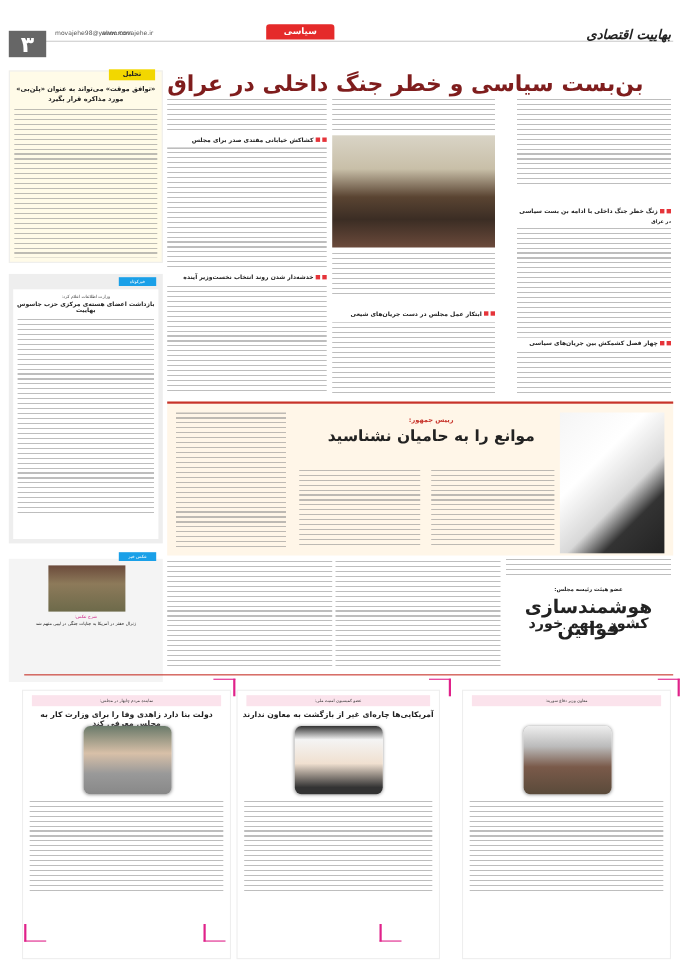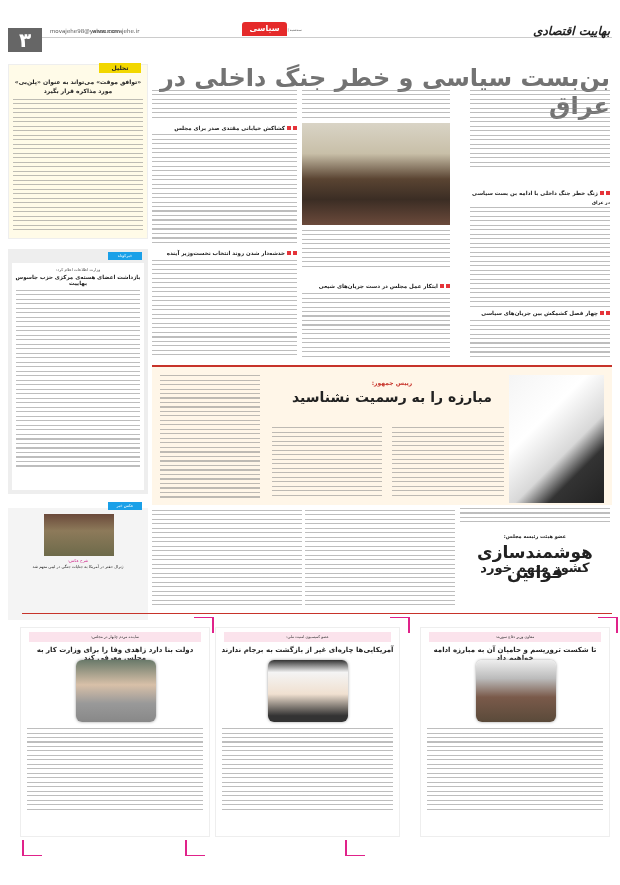--- a/index.html
+++ b/index.html
@@ -2,37 +2,37 @@
 <html><head>
 <meta charset="utf-8">
 <style>
 *{box-sizing:border-box;margin:0;padding:0}
 body{width:620px;height:885px;background:#fff;font-family:"DejaVu Sans",sans-serif;color:#222;position:relative;overflow:hidden;direction:rtl}
 .abs{position:absolute}
 .hdr-line{position:absolute;left:40px;right:8px;top:37px;height:1px;background:#ccc}
 .pagenum{position:absolute;left:8px;top:28px;width:34px;height:24px;background:#666;color:#fff;font-size:20px;font-weight:bold;text-align:center;line-height:24px}
 .email,.web,.dateline{position:absolute;top:28px;font-size:5.5px;color:#555;direction:ltr}
 .email{left:50px}.web{left:92px}.dateline{left:245px;font-size:3.5px}
-.section-tab{position:absolute;left:242px;top:22px;width:45px;height:14px;background:#e52a2a;color:#fff;font-size:8px;font-weight:bold;text-align:center;line-height:14px;border-radius:3px 3px 0 0}
+.section-tab{position:absolute;left:242px;top:22px;width:62px;height:14px;background:#e52a2a;color:#fff;font-size:8px;font-weight:bold;text-align:center;line-height:14px;border-radius:3px 3px 0 0}
 .logo{position:absolute;right:10px;top:24px;font-size:12px;font-weight:bold;font-style:italic;color:#222}
-.headline{position:absolute;right:10px;left:152px;top:64px;text-align:right;font-size:24px;font-weight:bold;color:#737373}
+.headline{position:absolute;right:10px;left:152px;top:64px;text-align:left;font-size:20px;font-weight:bold;color:#7f1d1d}
 .txt{font-size:3.2px;line-height:5px;color:#666;text-align:justify;overflow:hidden}
 .txtblock{background:repeating-linear-gradient(to bottom,#888 0,#888 1px,transparent 1px,transparent 4.5px);opacity:.55}
 .sub{font-size:5.5px;font-weight:bold;color:#222;text-align:right}
 .sq{display:inline-block;width:4px;height:4px;background:#e5343a;margin-left:2px}
 .photo-parl{position:absolute;left:302px;top:123px;width:148px;height:102px;background:linear-gradient(to bottom,#d9d4c6 0,#c8bfa8 30%,#5a4432 55%,#3b2d24 75%,#6b4a3b 100%)}
 .analysis{position:absolute;left:8px;top:64px;width:140px;height:175px;background:#fffbe8;border:1px solid #eee}
 .tag-yellow{position:absolute;right:6px;top:-2px;width:42px;height:10px;background:#f2d700;font-size:6px;font-weight:bold;text-align:center;line-height:10px;color:#222}
 .news-box{position:absolute;left:8px;top:249px;width:140px;height:245px;background:#eee}
 .tag-blue{position:absolute;right:6px;width:34px;height:8px;background:#1aa0e8;font-size:4px;color:#fff;text-align:center;line-height:8px}
 .photo-box{position:absolute;left:8px;top:508px;width:140px;height:112px;background:#f4f4f4}
 .pres-box{position:absolute;left:152px;top:365px;width:460px;height:140px;background:#fff6e8;border-top:2px solid #c7332a}
 .photo-pres{position:absolute;right:8px;top:8px;width:95px;height:128px;background:linear-gradient(135deg,#f5f5f5 0,#fff 35%,#d8d8d8 60%,#333 75%,#222 100%)}
 .hr-red{position:absolute;left:22px;right:8px;height:1px;background:#c7332a}
-.bottom-card{position:absolute;top:627px;height:210px;background:#fff;border:1px solid #eee}
+.bottom-card{position:absolute;top:627px;height:245px;background:#fff;border:1px solid #eee}
 .pinkhead{position:absolute;top:4px;left:8px;right:8px;height:10px;background:#fbe3ec;font-size:3.8px;text-align:center;line-height:10px;color:#333}
 .btitle{position:absolute;top:18px;left:4px;right:4px;font-size:7px;font-weight:bold;text-align:center;color:#222}
 .bphoto{position:absolute;top:32px;width:80px;height:62px;border-radius:6px;box-shadow:0 0 3px #999}
 .corner{position:absolute;width:20px;height:16px;border-color:#e0228a;border-style:solid}
 </style>
 </head>
 <body>
 
 <div class="hdr-line"></div>
 <div class="pagenum">۳</div>
@@ -81,43 +81,42 @@
 <div class="photo-box">
   <div class="tag-blue" style="top:-6px">عکس خبر</div>
   <div class="abs" style="top:6px;left:36px;width:70px;height:42px;background:linear-gradient(to bottom,#6b4a3b,#8d7a5a 40%,#6d6a4a)"></div>
   <div class="abs" style="top:50px;left:0;right:0;font-size:4px;color:#d0258a;text-align:center">شرح عکس:</div>
   <div class="abs" style="top:56px;left:4px;right:4px;font-size:4px;text-align:center">ژنرال حفتر در آمریکا به جنایات جنگی در لیبی متهم شد</div>
 </div>
 
 <div class="pres-box">
   <div class="photo-pres"></div>
   <div class="abs" style="left:140px;width:200px;top:12px;text-align:center;font-size:6px;font-weight:bold;color:#c7332a">رییس جمهور:</div>
-  <div class="abs" style="left:120px;width:240px;top:22px;text-align:center;font-size:14px;font-weight:bold">مبارزه را به رسمیت نشناسید</div>
+  <div class="abs" style="left:120px;width:240px;top:22px;text-align:center;font-size:14px;font-weight:bold">موانع را به حامیان نشناسید</div>
   <div class="abs txt txtblock" style="left:8px;top:8px;width:100px;height:125px"></div>
   <div class="abs txt txtblock" style="left:120px;top:60px;width:110px;height:72px"></div>
   <div class="abs txt txtblock" style="left:240px;top:60px;width:112px;height:72px"></div>
 </div>
 
 <div class="abs txt txtblock" style="right:10px;top:508px;width:150px;height:18px"></div>
 <div class="abs" style="right:10px;width:150px;top:533px;text-align:center;font-size:5px;font-weight:bold">عضو هیئت رئیسه مجلس:</div>
 <div class="abs" style="right:10px;width:150px;top:542px;text-align:center;font-size:17px;font-weight:bold">هوشمندسازی قوانین</div>
 <div class="abs" style="right:10px;width:150px;top:560px;text-align:center;font-size:13px;font-weight:bold">کشور متهم خورد</div>
 <div class="abs txt txtblock" style="left:152px;top:510px;width:150px;height:98px"></div>
 <div class="abs txt txtblock" style="left:305px;top:510px;width:150px;height:98px"></div>
 <div class="hr-red" style="top:613px"></div>
 
 <div class="bottom-card" style="right:10px;width:190px">
   <div class="pinkhead">معاون وزیر دفاع سوریه:</div>
-  <div class="btitle">تا شکست تروریسم و حامیان آن به مبارزه ادامه خواهیم داد</div>
   <div class="bphoto" style="left:55px;background:linear-gradient(to bottom,#eee 0,#bbb 30%,#7a5a4a 60%,#5a4a3a)"></div>
   <div class="abs txt txtblock" style="top:100px;left:6px;right:6px;height:85px"></div>
 </div>
 <div class="bottom-card" style="left:215px;width:185px">
   <div class="pinkhead">عضو کمیسیون امنیت ملی:</div>
-  <div class="btitle">آمریکایی‌ها چاره‌ای غیر از بازگشت به برجام ندارند</div>
+  <div class="btitle">آمریکایی‌ها چاره‌ای غیر از بازگشت به معاون ندارند</div>
   <div class="bphoto" style="left:52px;background:linear-gradient(to bottom,#333 0,#f4f4f4 20%,#f0e0d0 55%,#333 90%)"></div>
   <div class="abs txt txtblock" style="top:100px;left:6px;right:6px;height:85px"></div>
 </div>
 <div class="bottom-card" style="left:20px;width:190px">
   <div class="pinkhead">نماینده مردم چابهار در مجلس:</div>
   <div class="btitle">دولت بنا دارد زاهدی وفا را برای وزارت کار به مجلس معرفی کند</div>
   <div class="bphoto" style="left:55px;background:linear-gradient(to bottom,#6a7a6a 0,#d8c0a8 40%,#999 70%,#888)"></div>
   <div class="abs txt txtblock" style="top:100px;left:6px;right:6px;height:85px"></div>
 </div>
 

